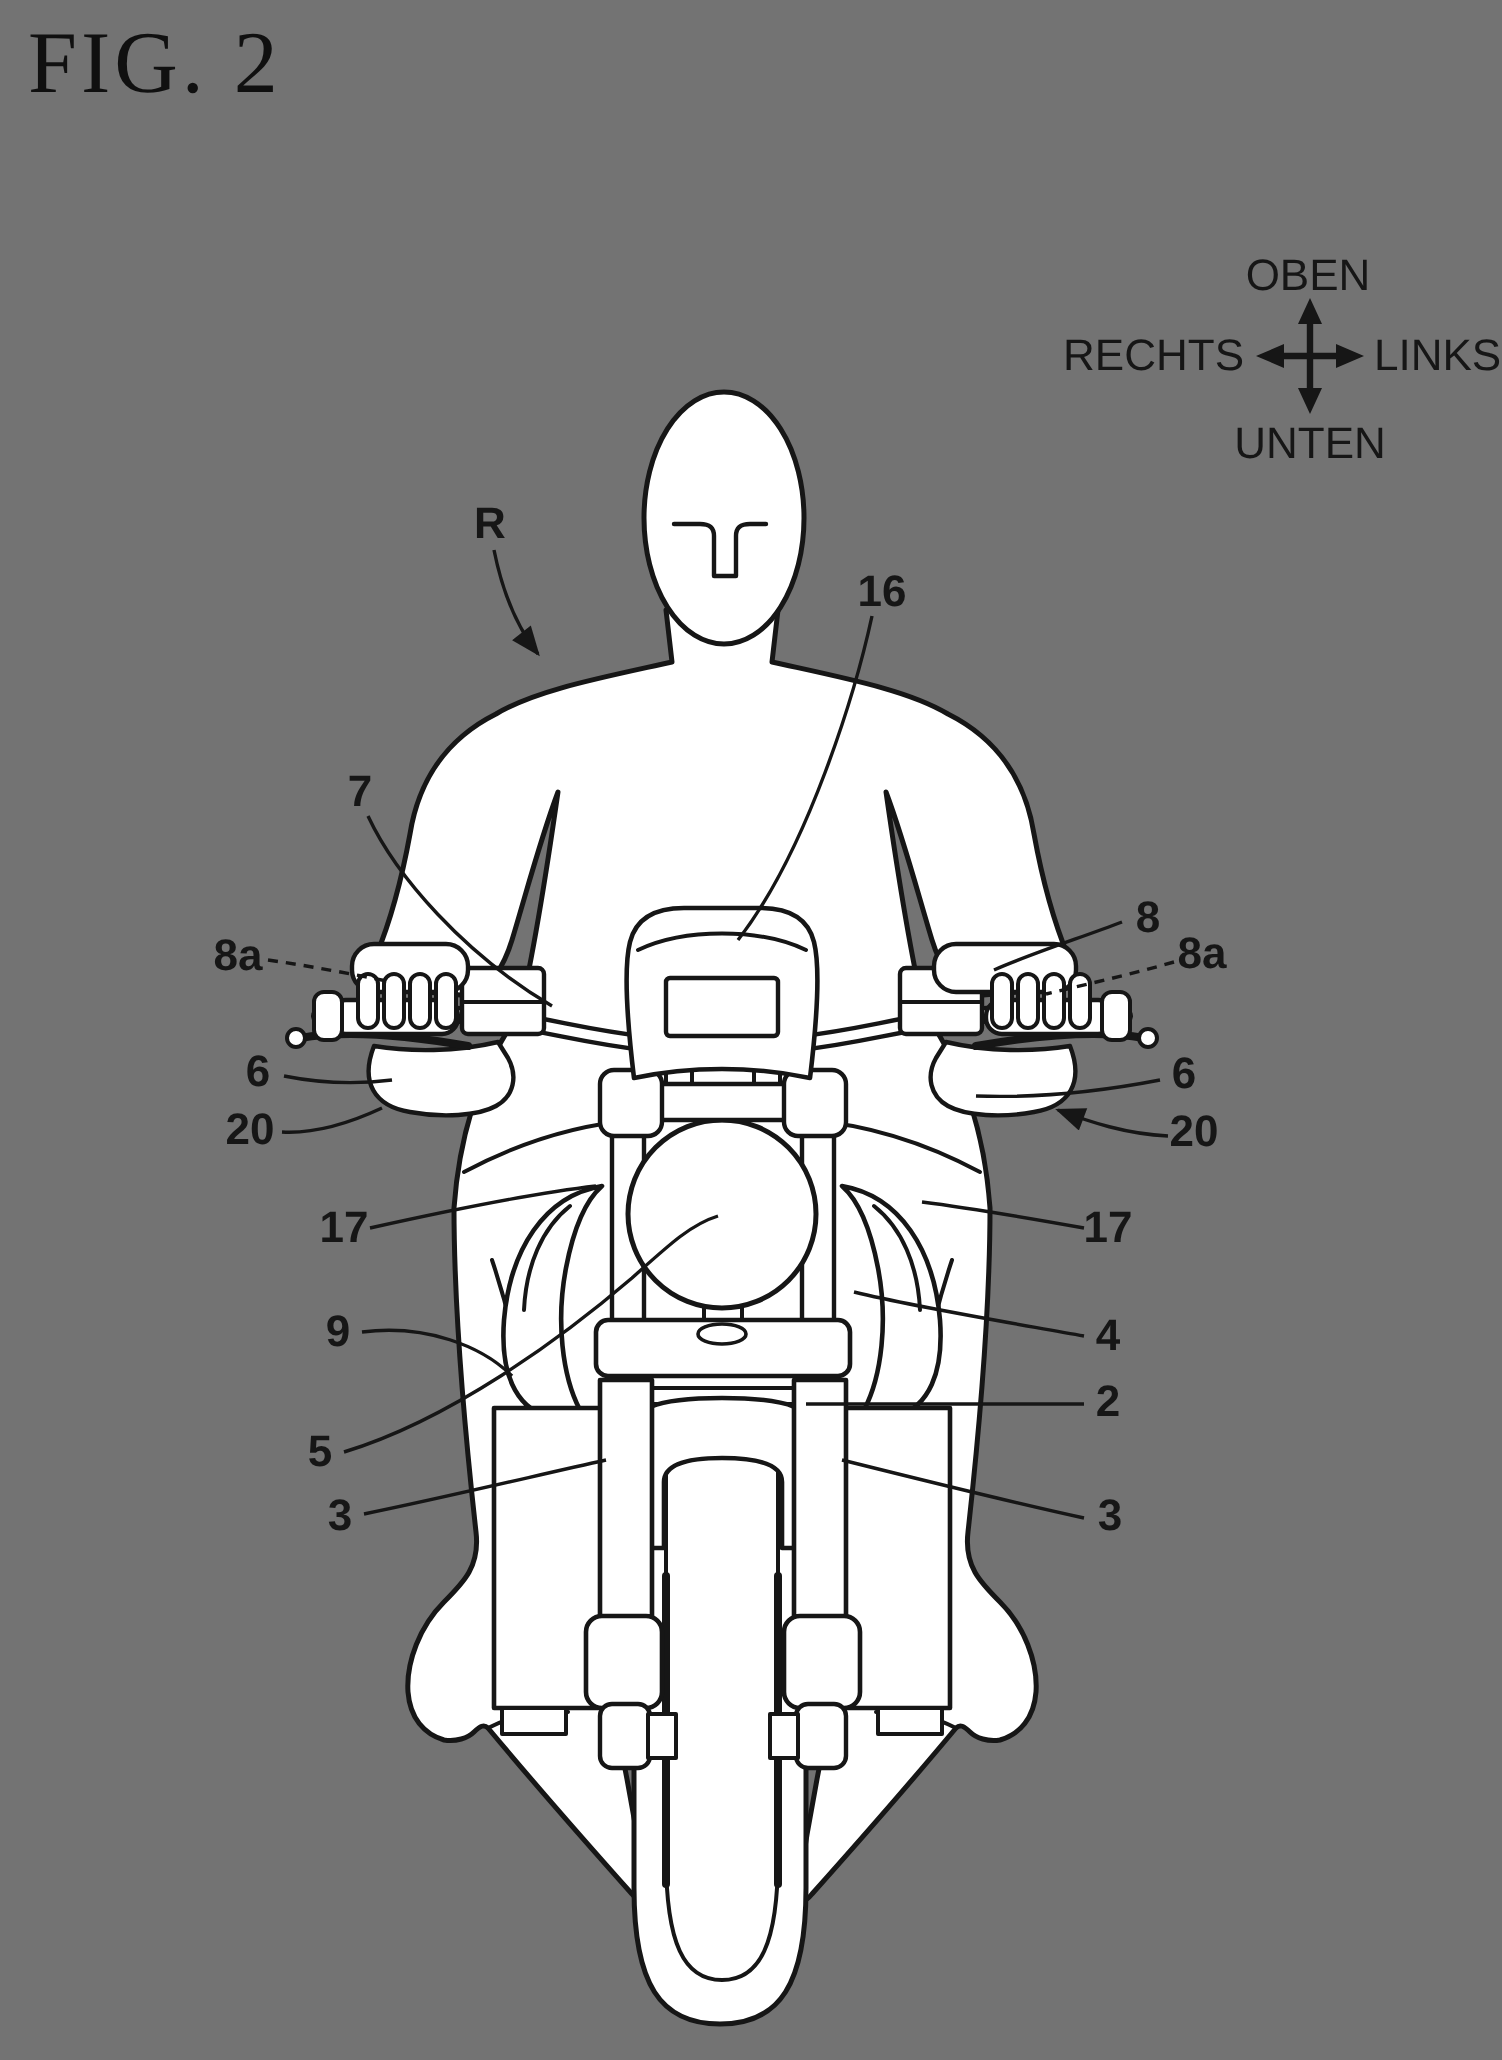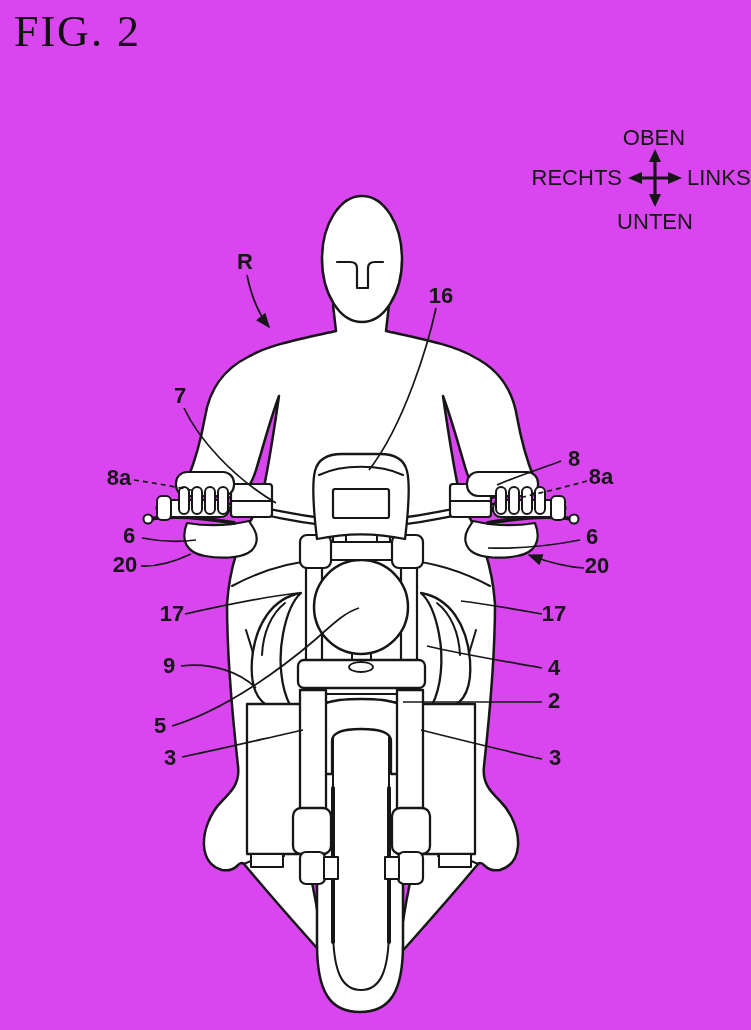--- a/index.html
+++ b/index.html
@@ -1,16 +1,16 @@
 <!DOCTYPE html>
 <html><head>
 <meta charset="utf-8">
 <style>
   html,body{margin:0;padding:0;background:#ffffff;}
-  .sheet{position:relative;width:751px;height:1030px;background:#d946ef;overflow:hidden;
+  .sheet{position:relative;width:751px;height:1030px;background:#737373;overflow:hidden;
          font-family:"Liberation Sans",sans-serif;}
   svg{position:absolute;left:0;top:0;}
   .ink{stroke:#161616;fill:none;stroke-linecap:round;stroke-linejoin:round;}
   .white{fill:#ffffff;stroke:#161616;stroke-linejoin:round;}
   .leader{stroke:#161616;fill:none;stroke-width:1.7;}
   .leader.dashed{stroke-dasharray:5 4;}
   .ref{font-family:"Liberation Sans",sans-serif;font-weight:700;font-size:22px;fill:#161616;}
   .compass-text{font-family:"Liberation Sans",sans-serif;font-weight:400;font-size:22px;fill:#161616;}
   .figtitle{font-family:"Liberation Serif",serif;font-size:44px;letter-spacing:2px;fill:#101010;}
 </style>

